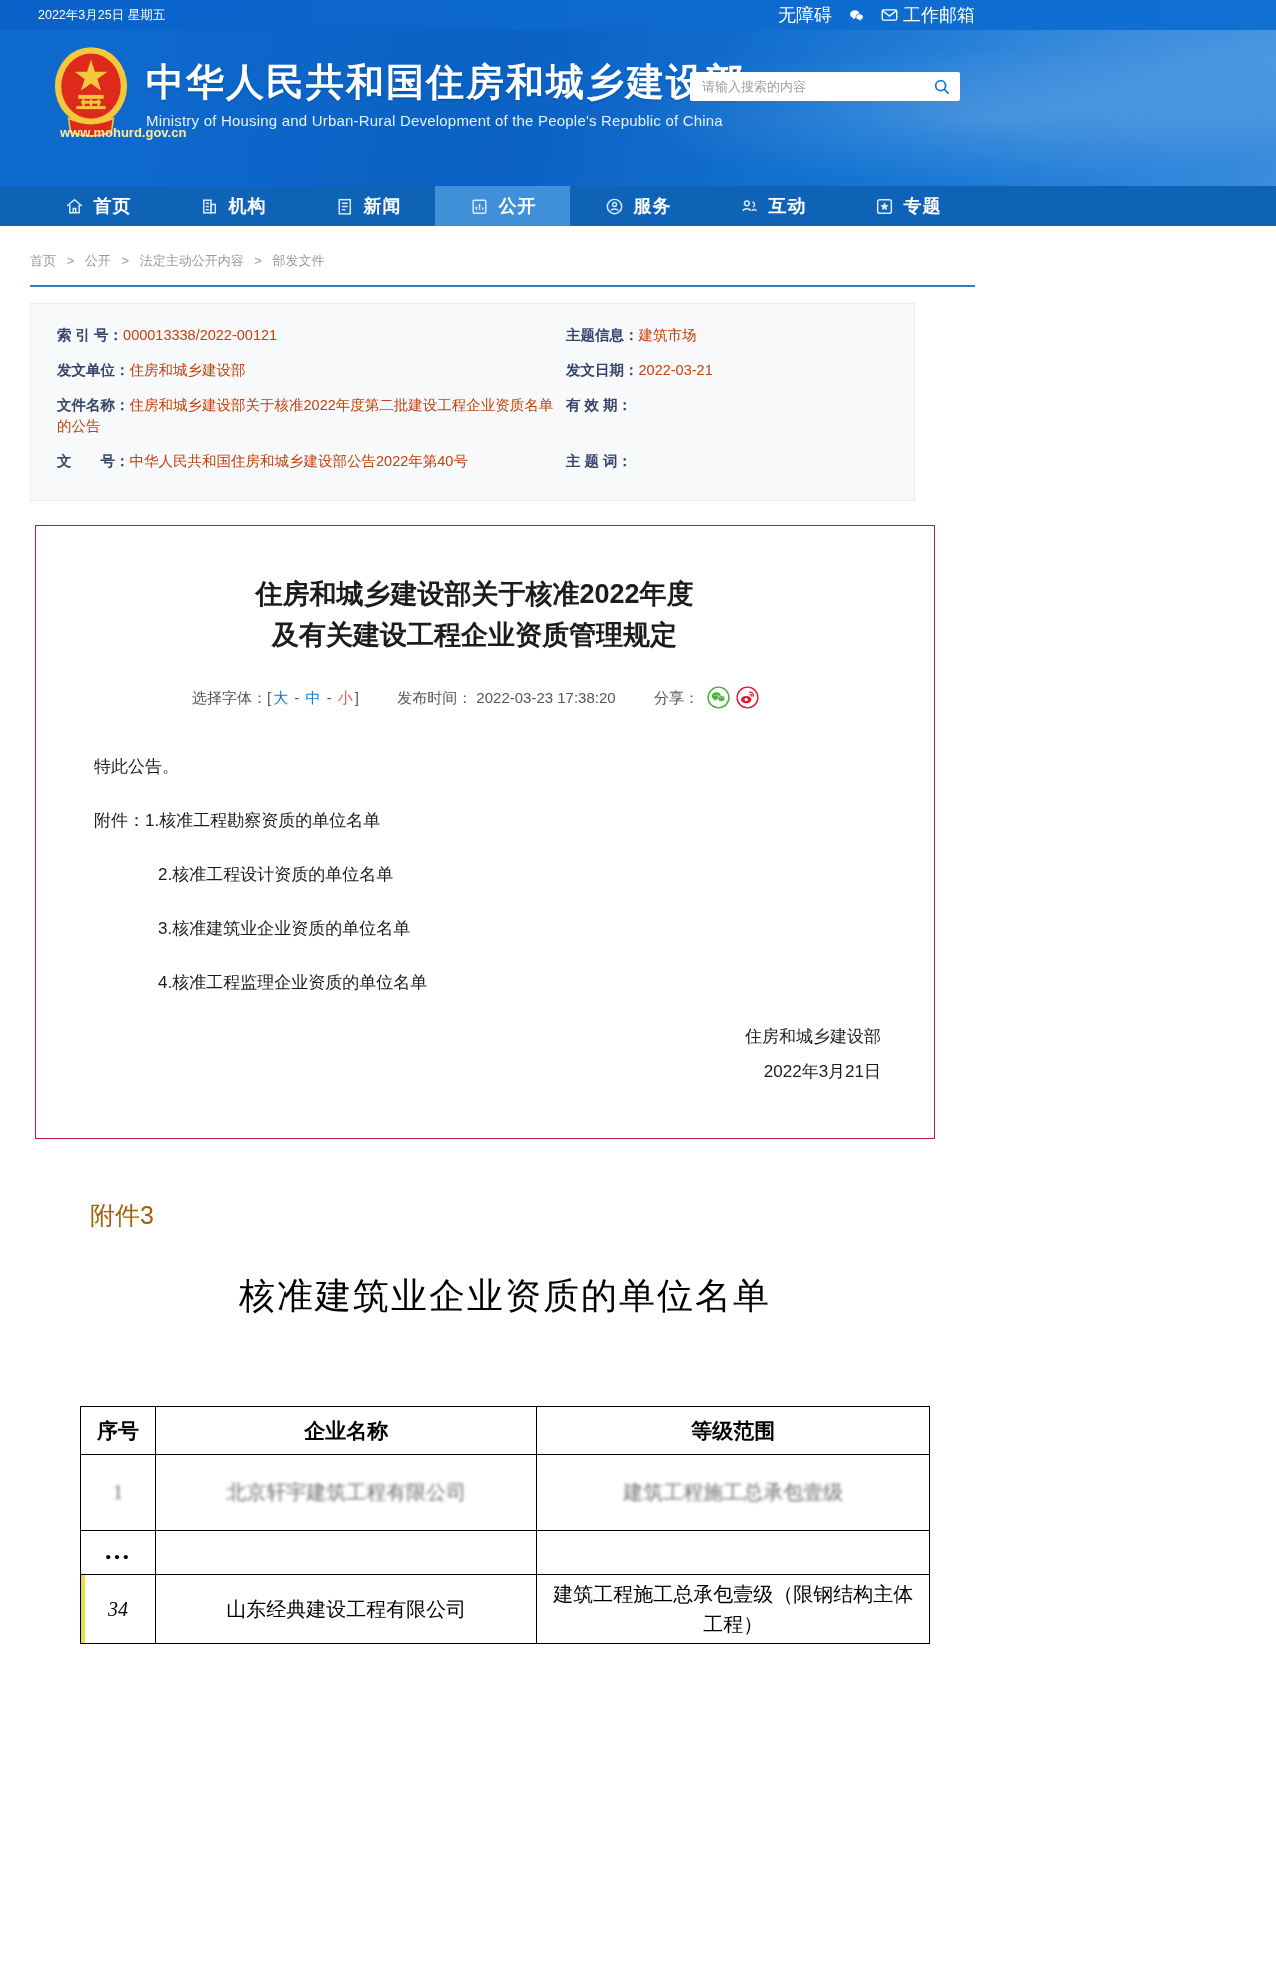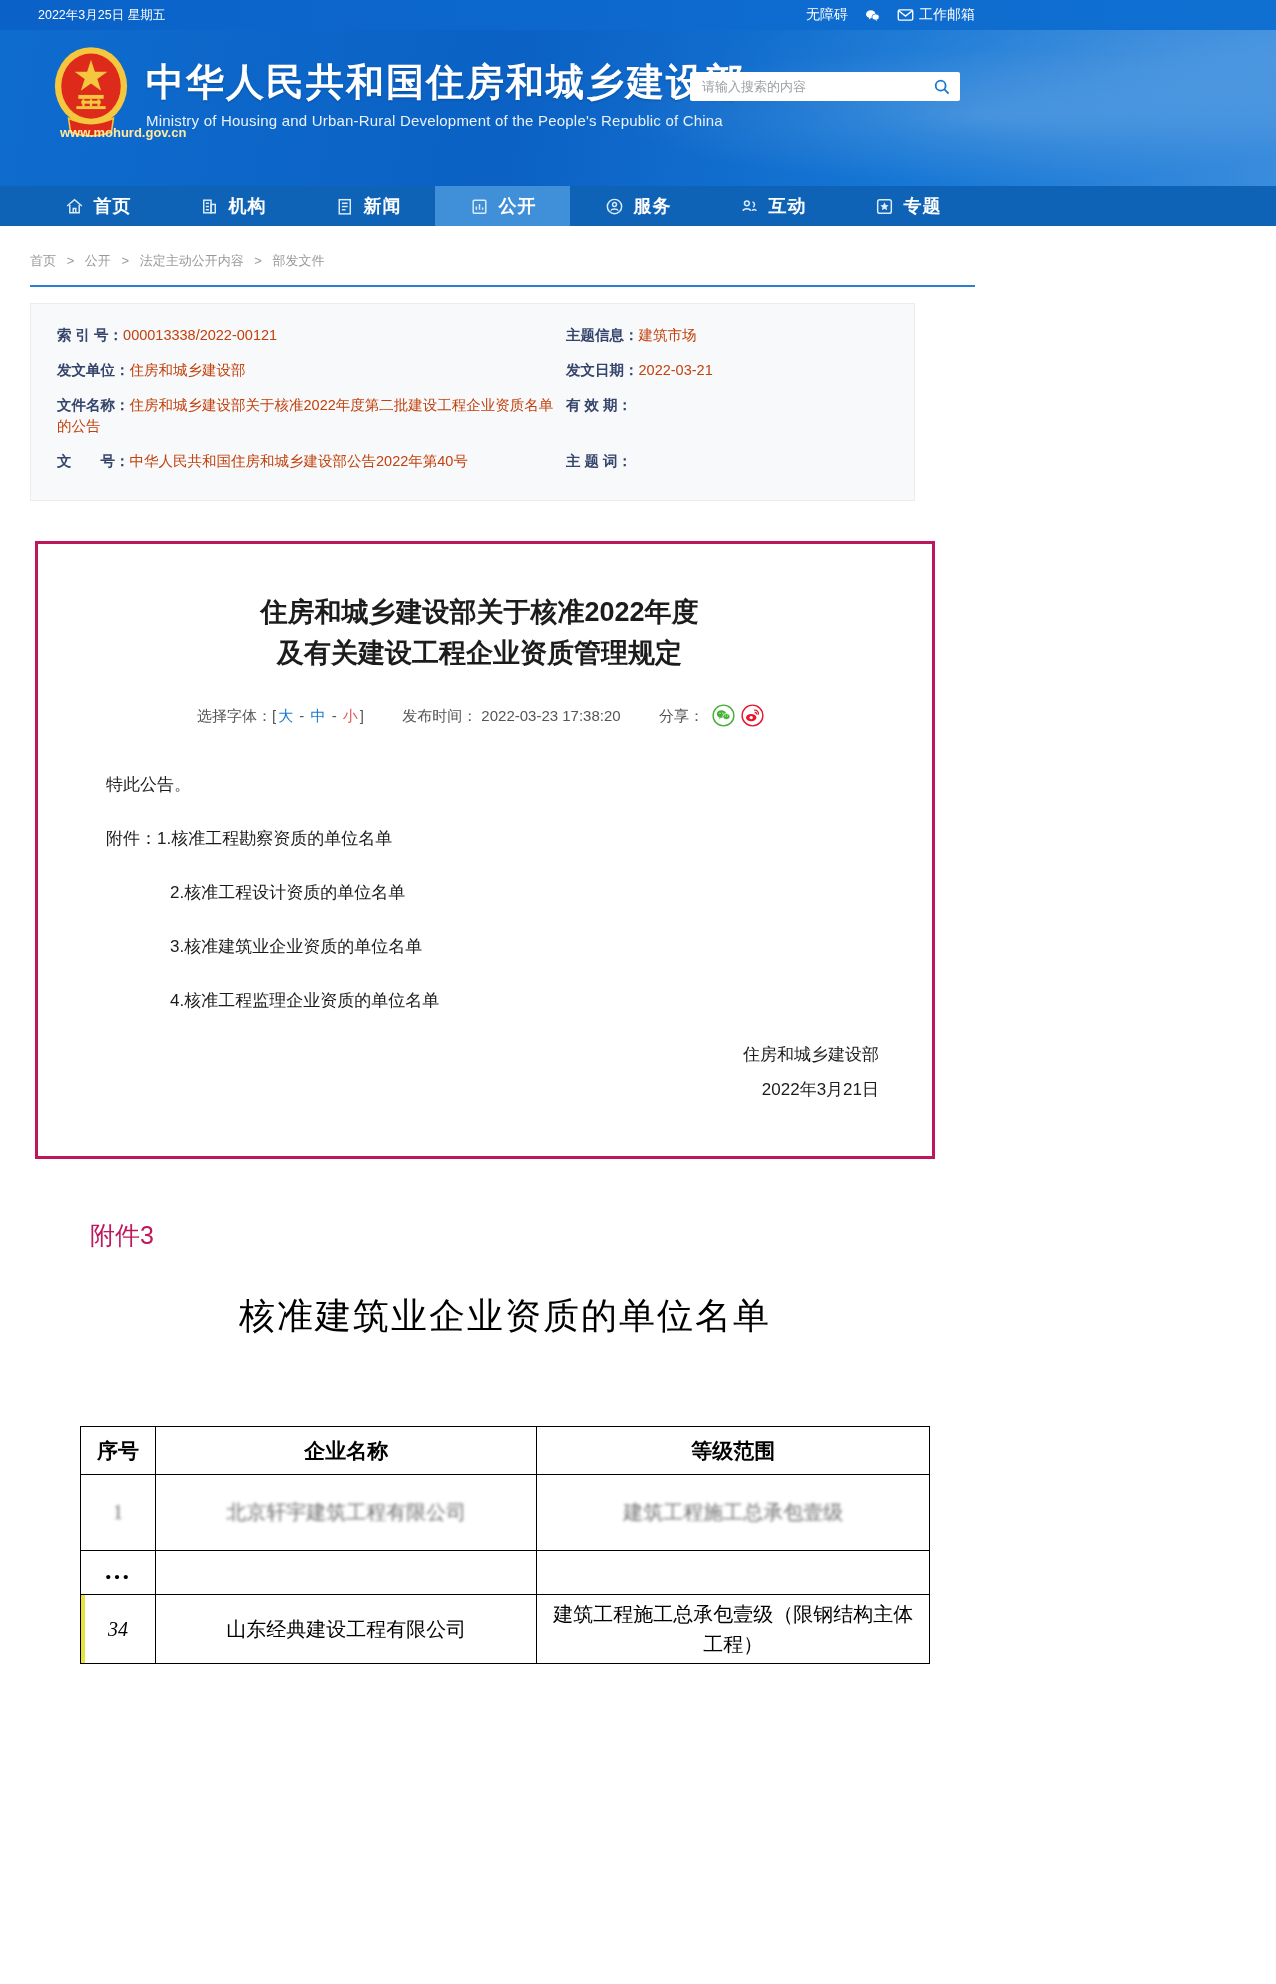--- a/index.html
+++ b/index.html
@@ -7,21 +7,21 @@
     width:1276px;min-height:1984px;background:#ffffff;
     font-family:"Liberation Sans","DejaVu Sans",sans-serif;
     -webkit-font-smoothing:antialiased;
   }
   .container{width:945px;margin-left:30px;position:relative;}
 
   
   .topbar{height:30px;background:linear-gradient(90deg,#0a62c9,#1070d2);}
   .topbar .container{height:30px;display:flex;align-items:center;justify-content:space-between;}
   .topbar-date{color:#ffffff;font-size:12.5px;padding-left:8px;}
-  .topbar-right{display:flex;align-items:center;gap:16px;color:#ffffff;font-size:14px;}
+  .topbar-right{display:flex;align-items:center;gap:16px;color:#ffffff;font-size:18px;}
   .topbar-link{display:flex;align-items:center;gap:5px;color:#ffffff;cursor:pointer;}
 
   
   .header{height:156px;position:relative;
     background:linear-gradient(100deg,#0e6cce 0%,#0b61c4 40%,#1576d4 70%,#3a8cdd 100%);
     overflow:hidden;}
   .header-photo{position:absolute;right:0;top:0;width:60%;height:100%;
     background:
       radial-gradient(ellipse at 62% 55%, rgba(255,255,255,0.16), transparent 55%),
       radial-gradient(ellipse at 90% 20%, rgba(255,255,255,0.12), transparent 50%);
@@ -59,41 +59,41 @@
 
   
   .meta-box{margin-top:16px;margin-left:30px;width:885px;box-sizing:border-box;
     background:#f8f9fb;border:1px solid #ececec;padding:21px 26px 14px 26px;
     display:grid;grid-template-columns:1.55fr 1fr;column-gap:10px;row-gap:0;}
   .meta-row{margin-bottom:14px;font-size:14.5px;color:#3e4e75;line-height:21px;}
   .meta-label{font-weight:bold;color:#35456b;}
   .meta-value{color:#c2410c;}
 
   
-  .article-box{margin:40px 0 0 5px;width:900px;box-sizing:border-box;border:3px solid #be185d;
-    padding:48px 45px 55px 34px;background:#ffffff;}
+  .article-box{margin:24px 0 0 5px;width:900px;box-sizing:border-box;border:1px solid #be185d;
+    padding:48px 45px 55px 24px;background:#ffffff;}
   .article-title{text-align:center;font-size:27px;font-weight:bold;color:#1c1c1c;line-height:41px;margin:0;}
   .toolbar{margin-top:30px;text-align:center;font-size:15px;color:#555555;}
   .toolbar .piece{margin:0 2px;}
   .sz-link{color:#1678d3;cursor:pointer;}
   .sz-link.small{color:#e25050;}
   .toolbar .gap{display:inline-block;width:26px;}
   .share-icon{width:23px;height:23px;vertical-align:-6px;margin-left:6px;cursor:pointer;}
   .article-body{margin-top:40px;font-size:17px;line-height:36px;color:#1b1b1b;}
   .article-body p{margin:0;text-indent:2em;}
   .p-closing{margin-top:20px !important;}
   .attach-block{margin-top:16px;}
   .attach-label-line{text-indent:2em;line-height:24px;margin-top:24px;}
   .attach-item{margin-left:calc(2em + 64px);line-height:24px;margin-top:30px;}
   .signature{margin-top:30px;text-align:right;padding-right:8px;}
   .sig-name{font-size:17px;color:#1b1b1b;line-height:23px;}
   .sig-date{font-size:17px;color:#1b1b1b;line-height:23px;margin-top:12px;}
 
   
-  .appendix-label{margin:60px 0 0 60px;font-size:25px;color:#be185d;}
+  .appendix-label{margin:60px 0 0 60px;font-size:25px;color:#a16207;}
   .appendix-title{margin:40px 0 0 50px;width:850px;text-align:center;
     font-family:"Liberation Serif","DejaVu Serif",serif;font-size:36px;color:#000000;letter-spacing:2px;}
   .units-table{margin:85px 0 0 50px;width:850px;border-collapse:collapse;
     font-family:"Liberation Serif","DejaVu Serif",serif;}
   .units-table th,.units-table td{border:1.6px solid #000000;text-align:center;vertical-align:middle;
     padding:4px 8px;box-sizing:border-box;}
   .units-table th{height:48px;font-size:21px;font-weight:bold;color:#000;}
   .units-table td{font-size:20px;color:#000;}
   .col-no{width:75px;} .col-name{width:382px;} .col-scope{width:393px;}
   .row-first td{height:76px;}

